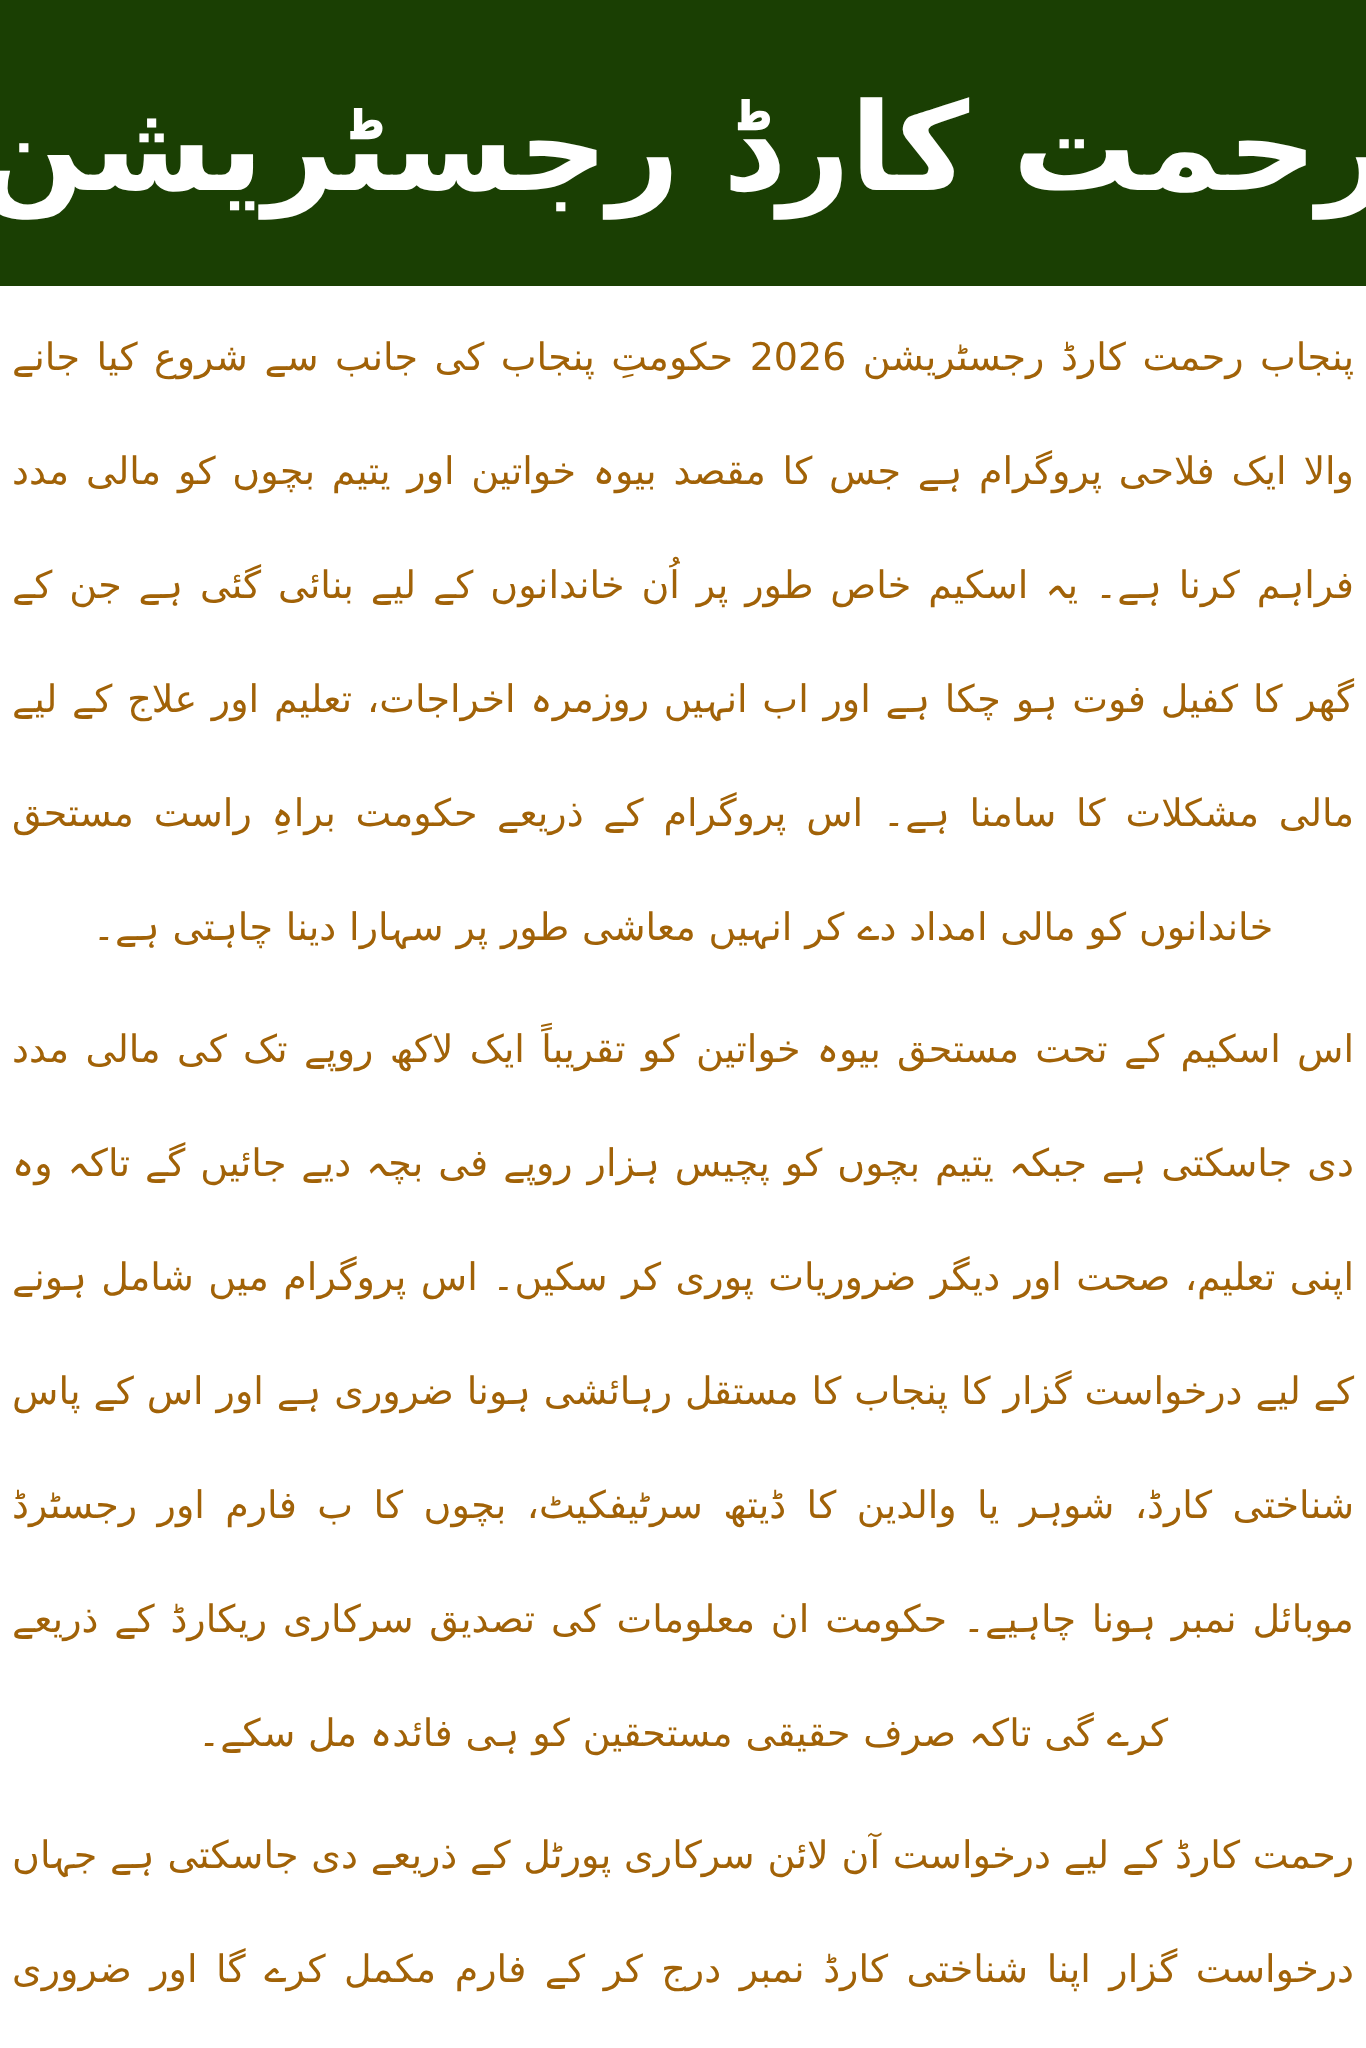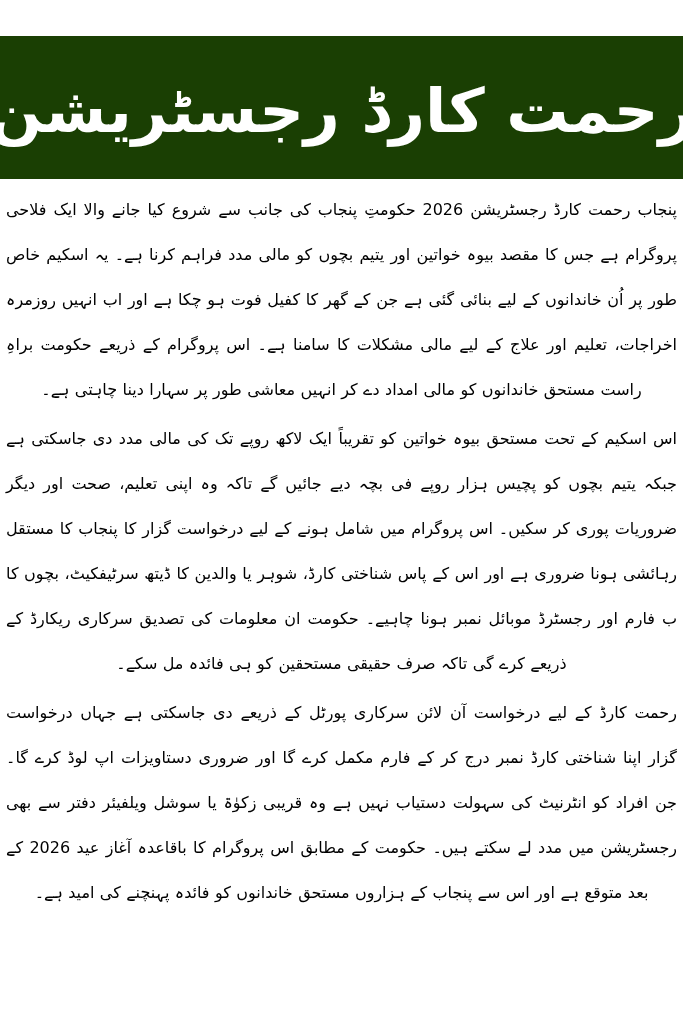--- a/index.html
+++ b/index.html
@@ -22,21 +22,20 @@
   
   .banner {
     width: 100%;
     height: 143px;
     background: #1a3f03;
     display: flex;
     align-items: center;
     justify-content: center;
     box-sizing: border-box;
     padding: 16px 10px 8px 10px;
-    margin-top: 36px;
   }
 
   .banner-title {
     color: #ffffff;
     font-family: "DejaVu Sans", "Liberation Sans", sans-serif;
     font-size: 61px;
     font-weight: 700;
     line-height: 1.12;
     letter-spacing: -1px;
     direction: rtl;
@@ -49,24 +48,24 @@
   
   .article {
     direction: rtl;
     unicode-bidi: isolate;
     padding: 8px 6px 0 6px;
     box-sizing: border-box;
   }
 
   .para {
     margin: 0 0 4px 0;
-    color: #000000;
+    color: #a16207;
     font-family: "DejaVu Sans", "Liberation Sans", sans-serif;
-    font-size: 16px;
-    line-height: 45px;
+    font-size: 19px;
+    line-height: 57px;
     text-align: justify;
     text-align-last: center;
     text-justify: inter-word;
     word-spacing: 0.02em;
     direction: rtl;
     unicode-bidi: isolate;
     hyphens: none;
   }
 
   .para:last-child {

